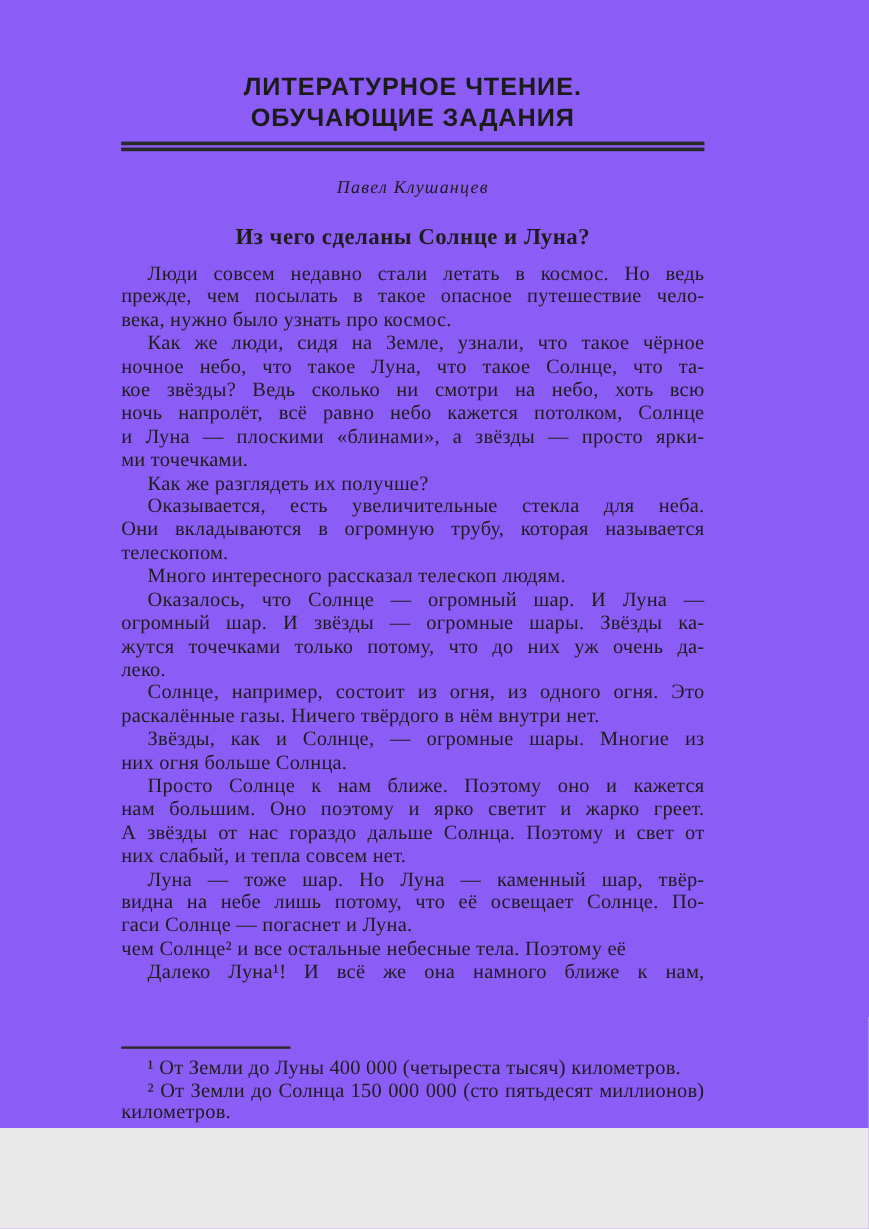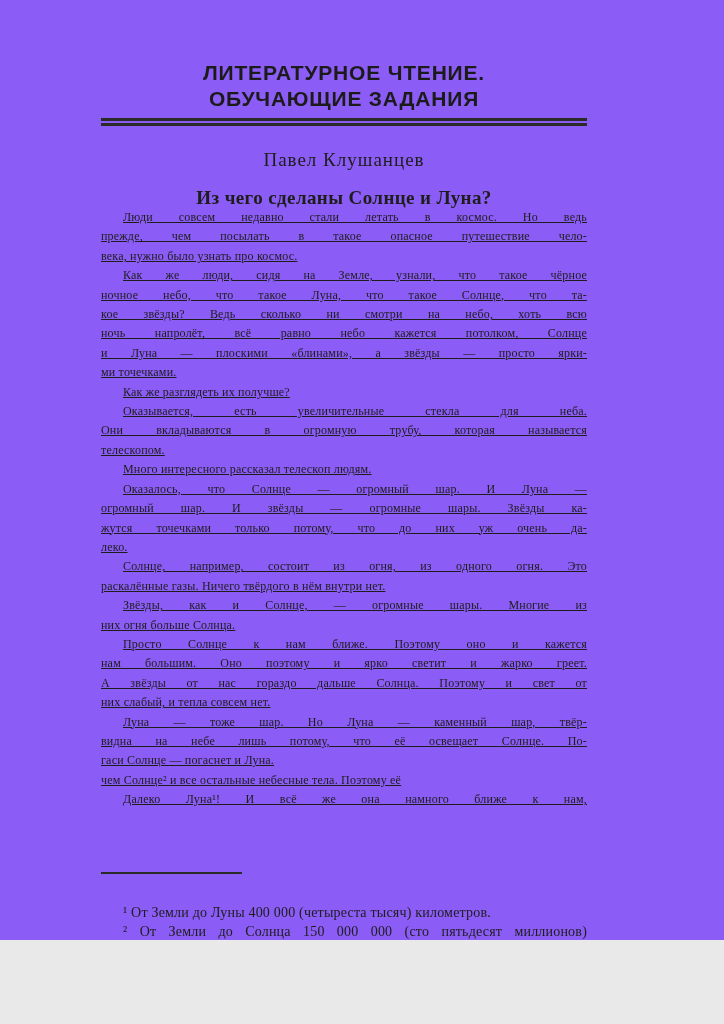--- a/index.html
+++ b/index.html
@@ -33,56 +33,56 @@
   }
   .double-rule {
     top: 118px;
     height: 2px;
     border-top: 3px solid #2a2a28;
     border-bottom: 3px solid #2a2a28;
   }
   .author {
     top: 149px;
     text-align: center;
-    font-size: 19px;
+    font-style: italic;
+    font-size: 15px;
     letter-spacing: 1px;
   }
   .title {
     top: 187px;
     text-align: center;
     font-weight: bold;
     font-size: 19px;
     letter-spacing: 0.4px;
   }
   .body-text {
-    top: 208px;
-    font-size: 12px;
+    top: 218px;
+    font-size: 17px;
     line-height: 19.4px;
     letter-spacing: 0.2px;
-    text-decoration: underline;
   }
   .ln {
     text-align: justify;
     text-align-last: justify;
     white-space: nowrap;
   }
   .ln.last {
     text-align-last: left;
   }
   .ln.indent {
     text-indent: 22px;
   }
   .footnote-rule {
     top: 872px;
     width: 141px;
     border-top: 2px solid #2a2a28;
   }
   .footnotes {
-    top: 904px;
-    font-size: 14px;
+    top: 881px;
+    font-size: 17px;
     line-height: 18.6px;
     letter-spacing: 0.2px;
   }
   .page-number {
     top: 986px;
     text-align: center;
     font-weight: bold;
     font-size: 16px;
     letter-spacing: 1px;
   }

